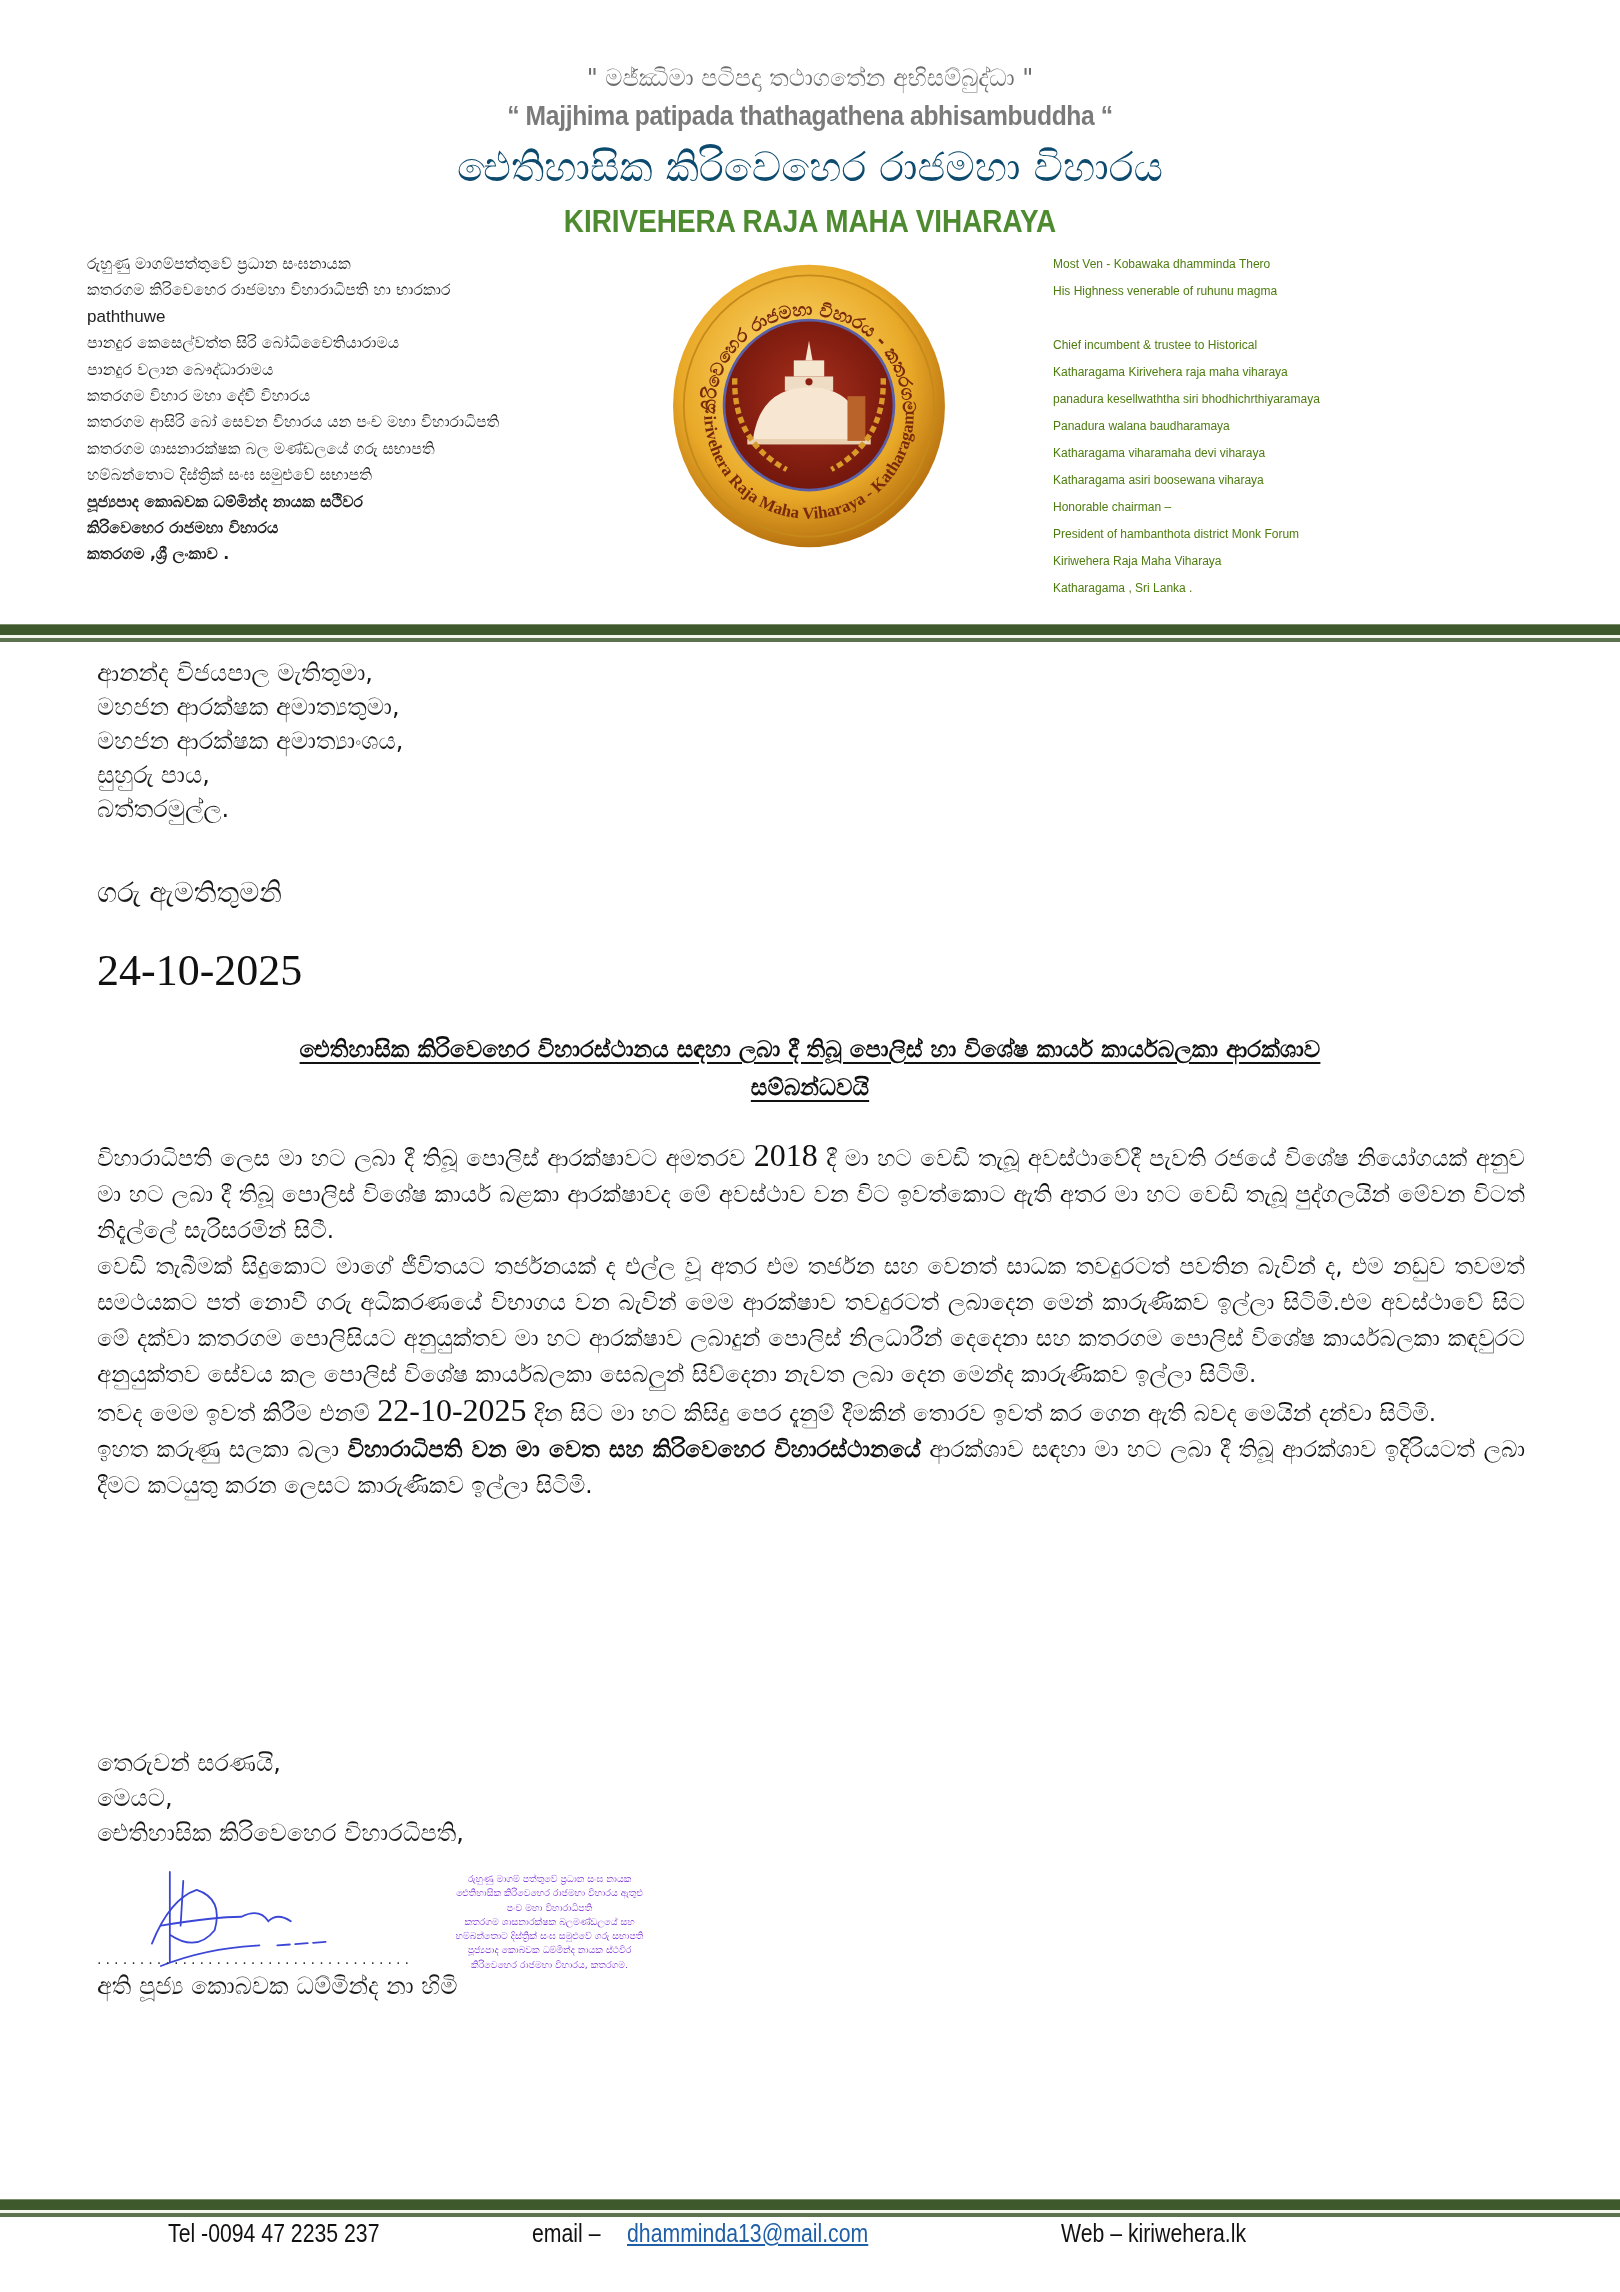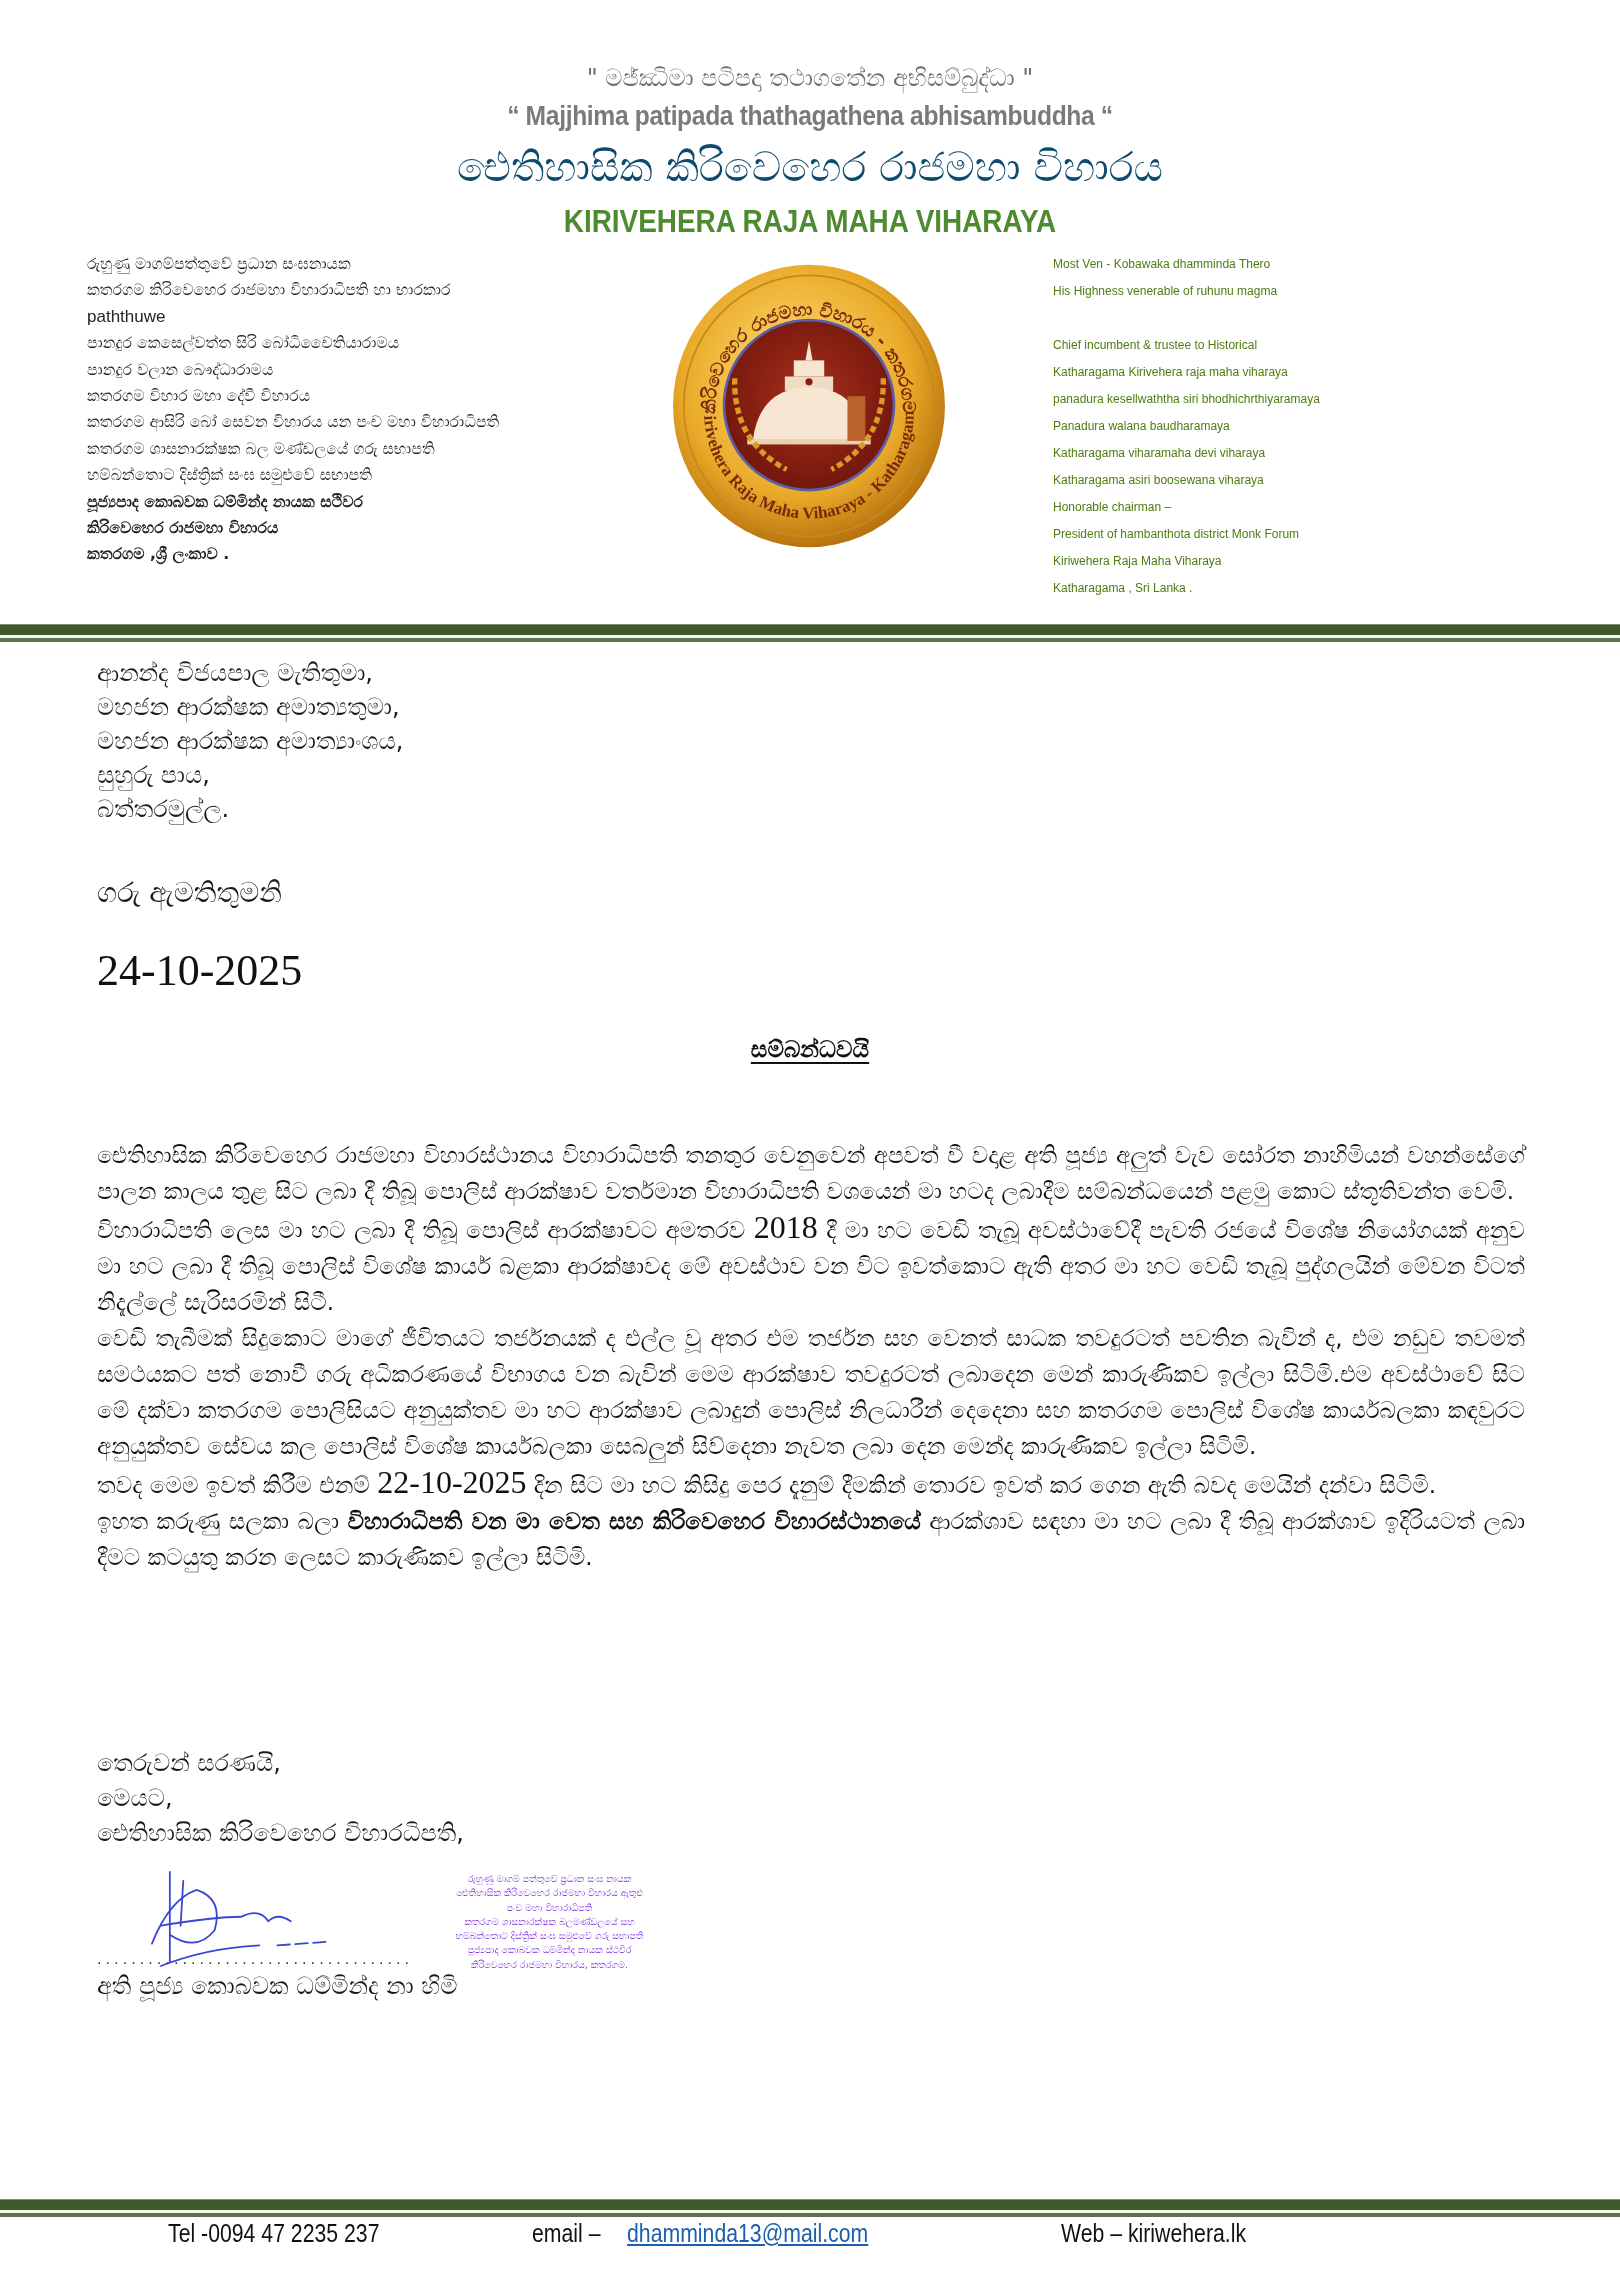--- a/index.html
+++ b/index.html
@@ -136,25 +136,25 @@
   <div>ආනන්ද විජයපාල මැතිතුමා,</div>
   <div>මහජන ආරක්ෂක අමාත්‍යතුමා,</div>
   <div>මහජන ආරක්ෂක අමාත්‍යාංශය,</div>
   <div>සුහුරු පාය,</div>
   <div>බත්තරමුල්ල.</div>
 </div>
 <div class="abs salutation">ගරු ඇමතිතුමනි</div>
 <div class="abs date">24-10-2025</div>
 
 <div class="abs subject">
+  <div>ඓතිහාසික කිරිවෙහෙර විහාරස්ථානය සඳහා  ලබා දී තිබූ පොලිස් හා විශේෂ කාර්ය කාර්යබලකා ආරක්ශාව</div>
   <div>සම්බන්ධවයි</div>
 </div>
 
 <div class="abs body">
-  <p>ඓතිහාසික කිරිවෙහෙර රාජමහා විහාරස්ථානය විහාරාධිපති තනතුර වෙනුවෙන් අපවත් වී වදාළ අති පූජ්‍ය අලුත් වැව සෝරත නාහිමියන් වහන්සේගේ පාලන කාලය තුළ සිට ලබා දී තිබූ පොලිස් ආරක්ෂාව වර්තමාන විහාරාධිපති වශයෙන් මා හටද ලබාදීම සම්බන්ධයෙන් පළමු කොට ස්තූතිවන්ත වෙමි.</p>
   <p><span>විහාරාධිපති ලෙස  මා හට ලබා දී තිබූ පොලිස් ආරක්ෂාවට අමතරව</span> <span class="num">2018</span> <span>දී මා හට වෙඩි තැබූ අවස්ථාවේදී පැවති රජයේ විශේෂ නියෝගයක් අනුව මා හට ලබා දී තිබූ පොලිස් විශේෂ කාර්ය බළකා ආරක්ෂාවද මේ අවස්ථාව වන විට ඉවත්කොට ඇති අතර මා හට වෙඩි තැබූ පුද්ගලයින් මේවන විටත් නිදැල්ලේ සැරිසරමින් සිටී.</span></p>
   <p>වෙඩි තැබීමක් සිදුකොට මාගේ ජීවිතයට තර්ජනයක් ද එල්ල වූ අතර එම තර්ජන සහ වෙනත් සාධක තවදුරටත් පවතින බැවින් ද,  එම නඩුව තවමත් සමථයකට පත් නොවී ගරු අධිකරණයේ විභාගය වන බැවින් මෙම ආරක්ෂාව තවදුරටත් ලබාදෙන මෙන් කාරුණිකව ඉල්ලා සිටිමි.එම අවස්ථාවේ සිට මේ දක්වා කතරගම පොලිසියට අනුයුක්තව මා හට ආරක්ෂාව ලබාදුන් පොලිස් නිලධාරීන් දෙදෙනා සහ  කතරගම පොලිස් විශේෂ කාර්යබලකා කඳවුරට අනුයුක්තව සේවය කල පොලිස් විශේෂ කාර්යබලකා සෙබලුන් සිව්දෙනා නැවත ලබා දෙන මෙන්ද කාරුණිකව ඉල්ලා සිටිමි.</p>
   <p><span>තවද මෙම ඉවත් කිරීම එනම්</span> <span class="num">22-10-2025</span> <span>දින සිට මා හට කිසිදු පෙර දැනුම් දීමකින් තොරව ඉවත් කර ගෙන ඇති බවද මෙයින් දන්වා සිටිමි.</span></p>
   <p><span>ඉහත කරුණු සලකා බලා</span> <span class="b">විහාරාධිපති වන මා වෙත සහ කිරිවෙහෙර විහාරස්ථානයේ</span> <span>ආරක්ශාව සඳහා මා හට ලබා දී තිබූ ආරක්ශාව ඉදිරියටත් ලබා දීමට කටයුතු කරන ලෙසට කාරුණිකව ඉල්ලා සිටිමි.</span></p>
 </div>
 
 <div class="abs closing">
   <div>තෙරුවන් සරණයි,</div>
   <div>මෙයට,</div>
   <div>ඓතිහාසික කිරිවෙහෙර විහාරධිපති,</div>

